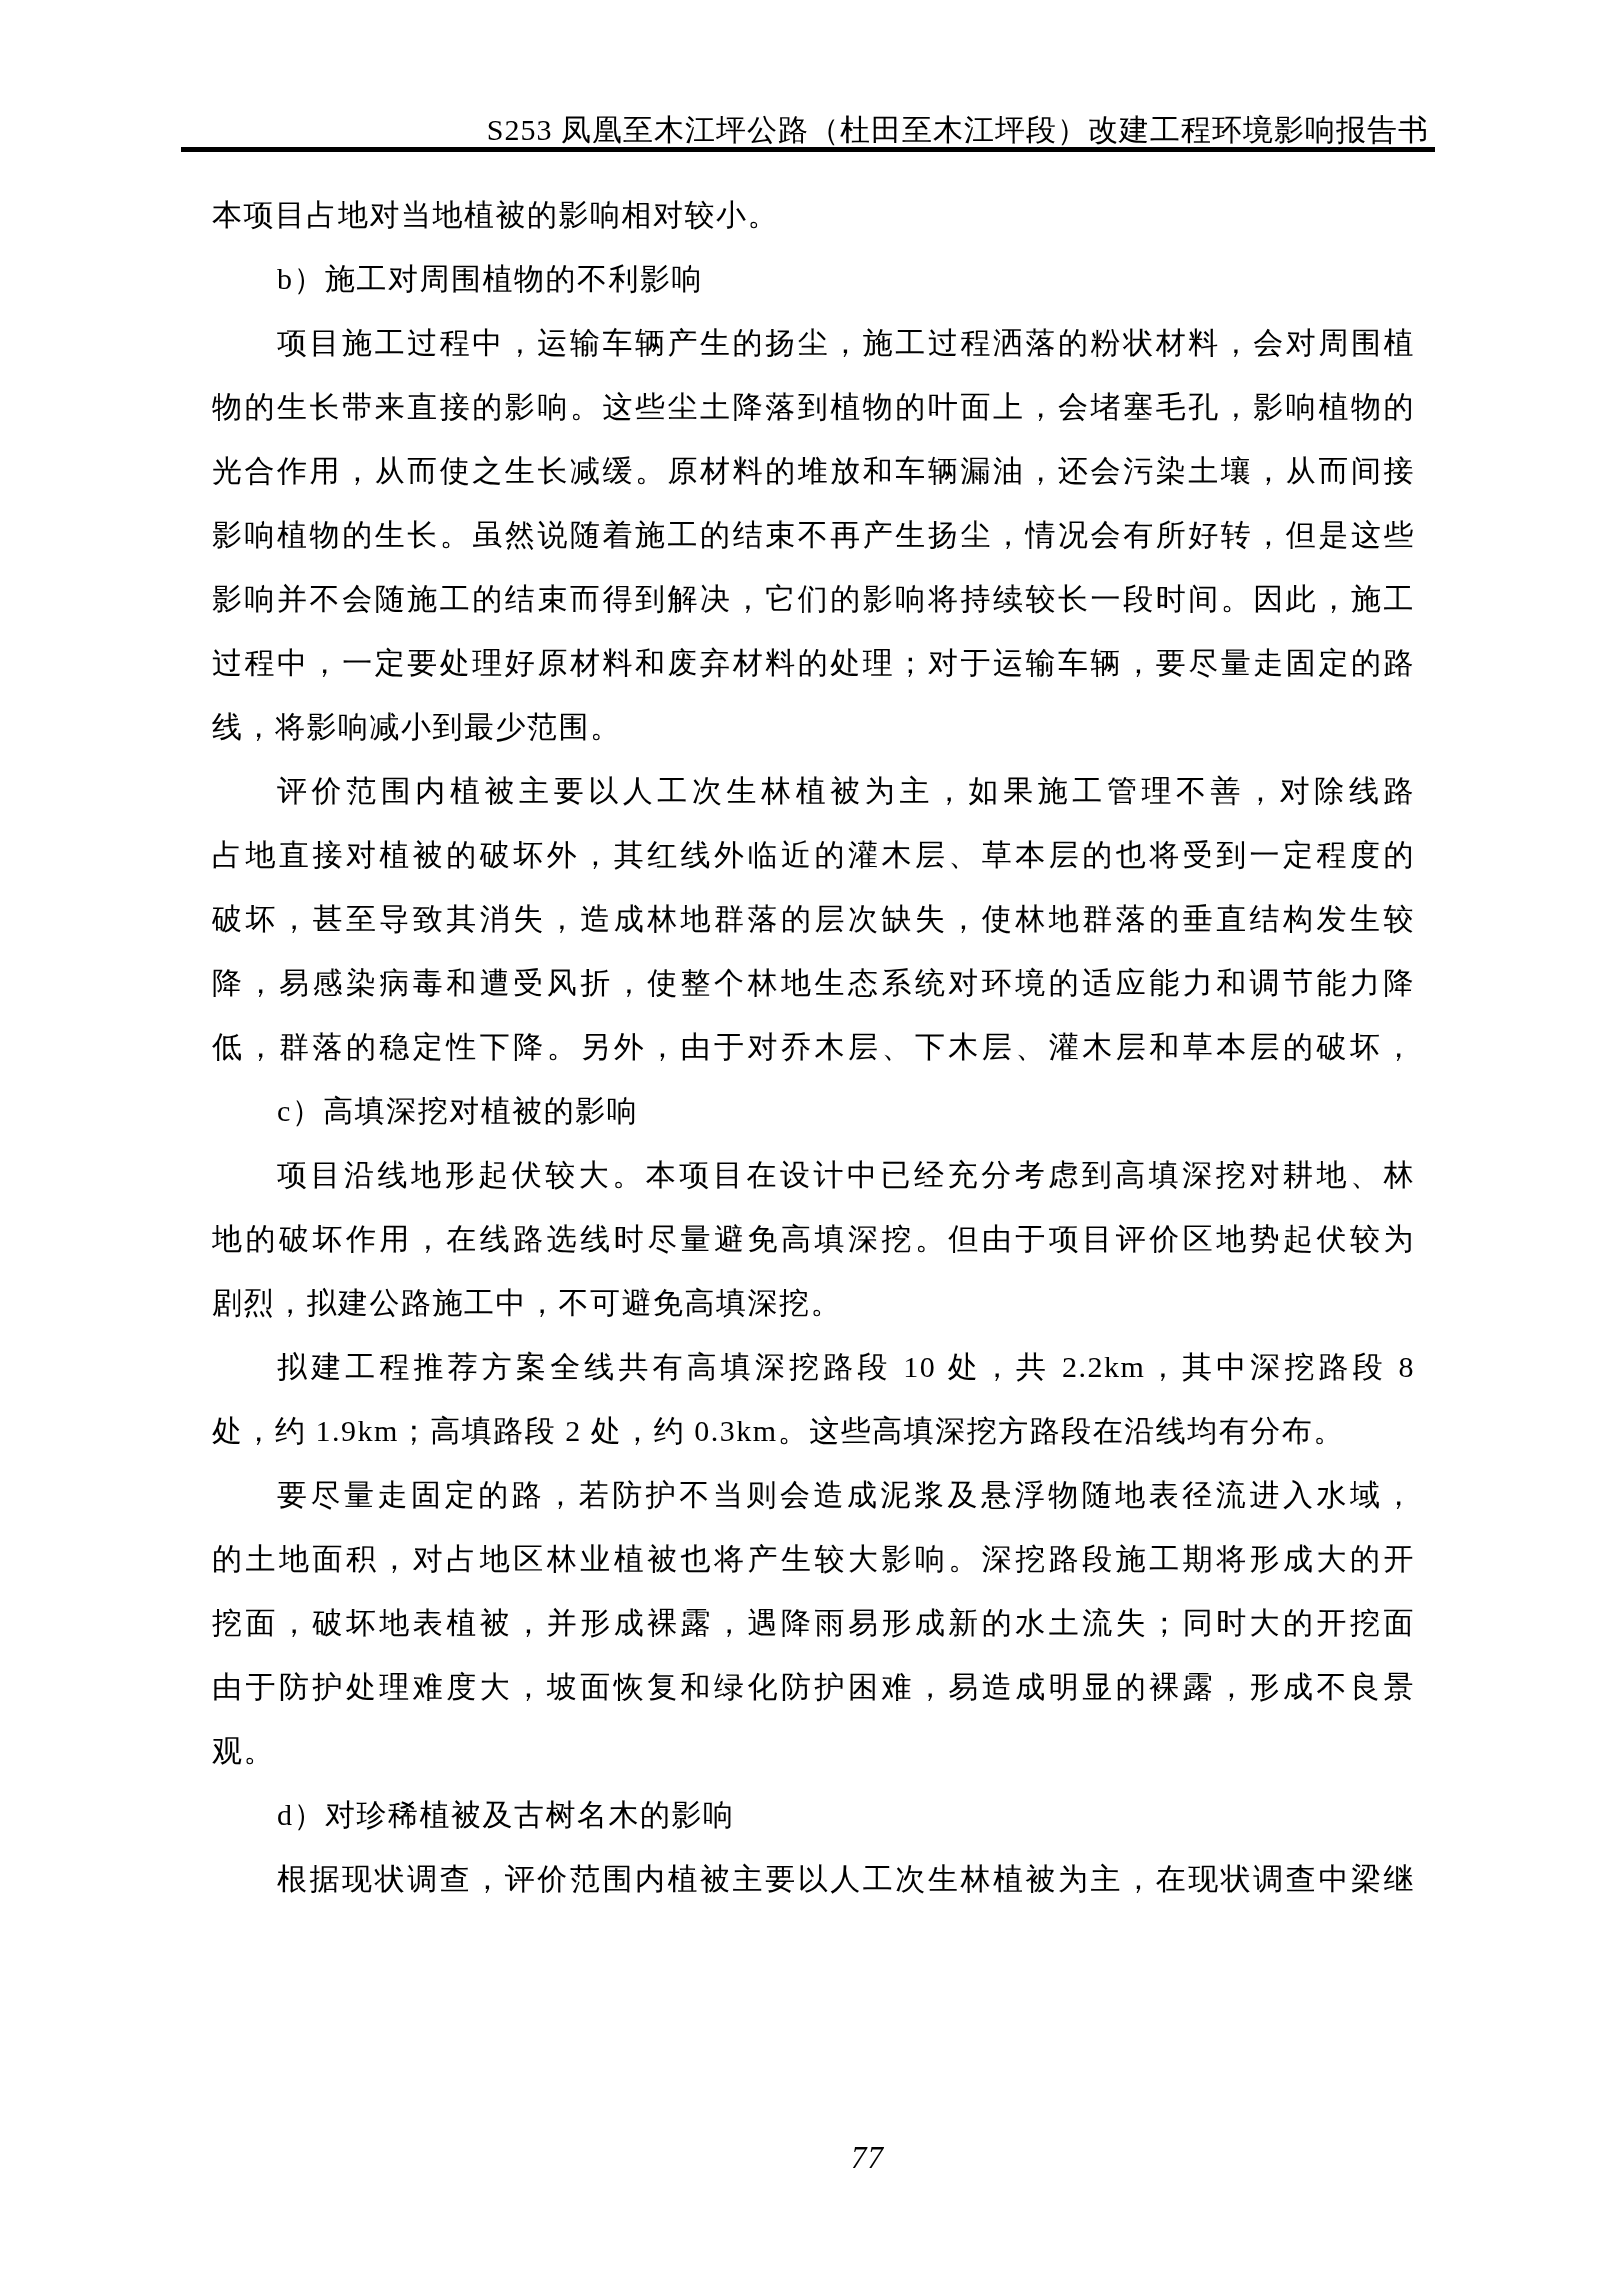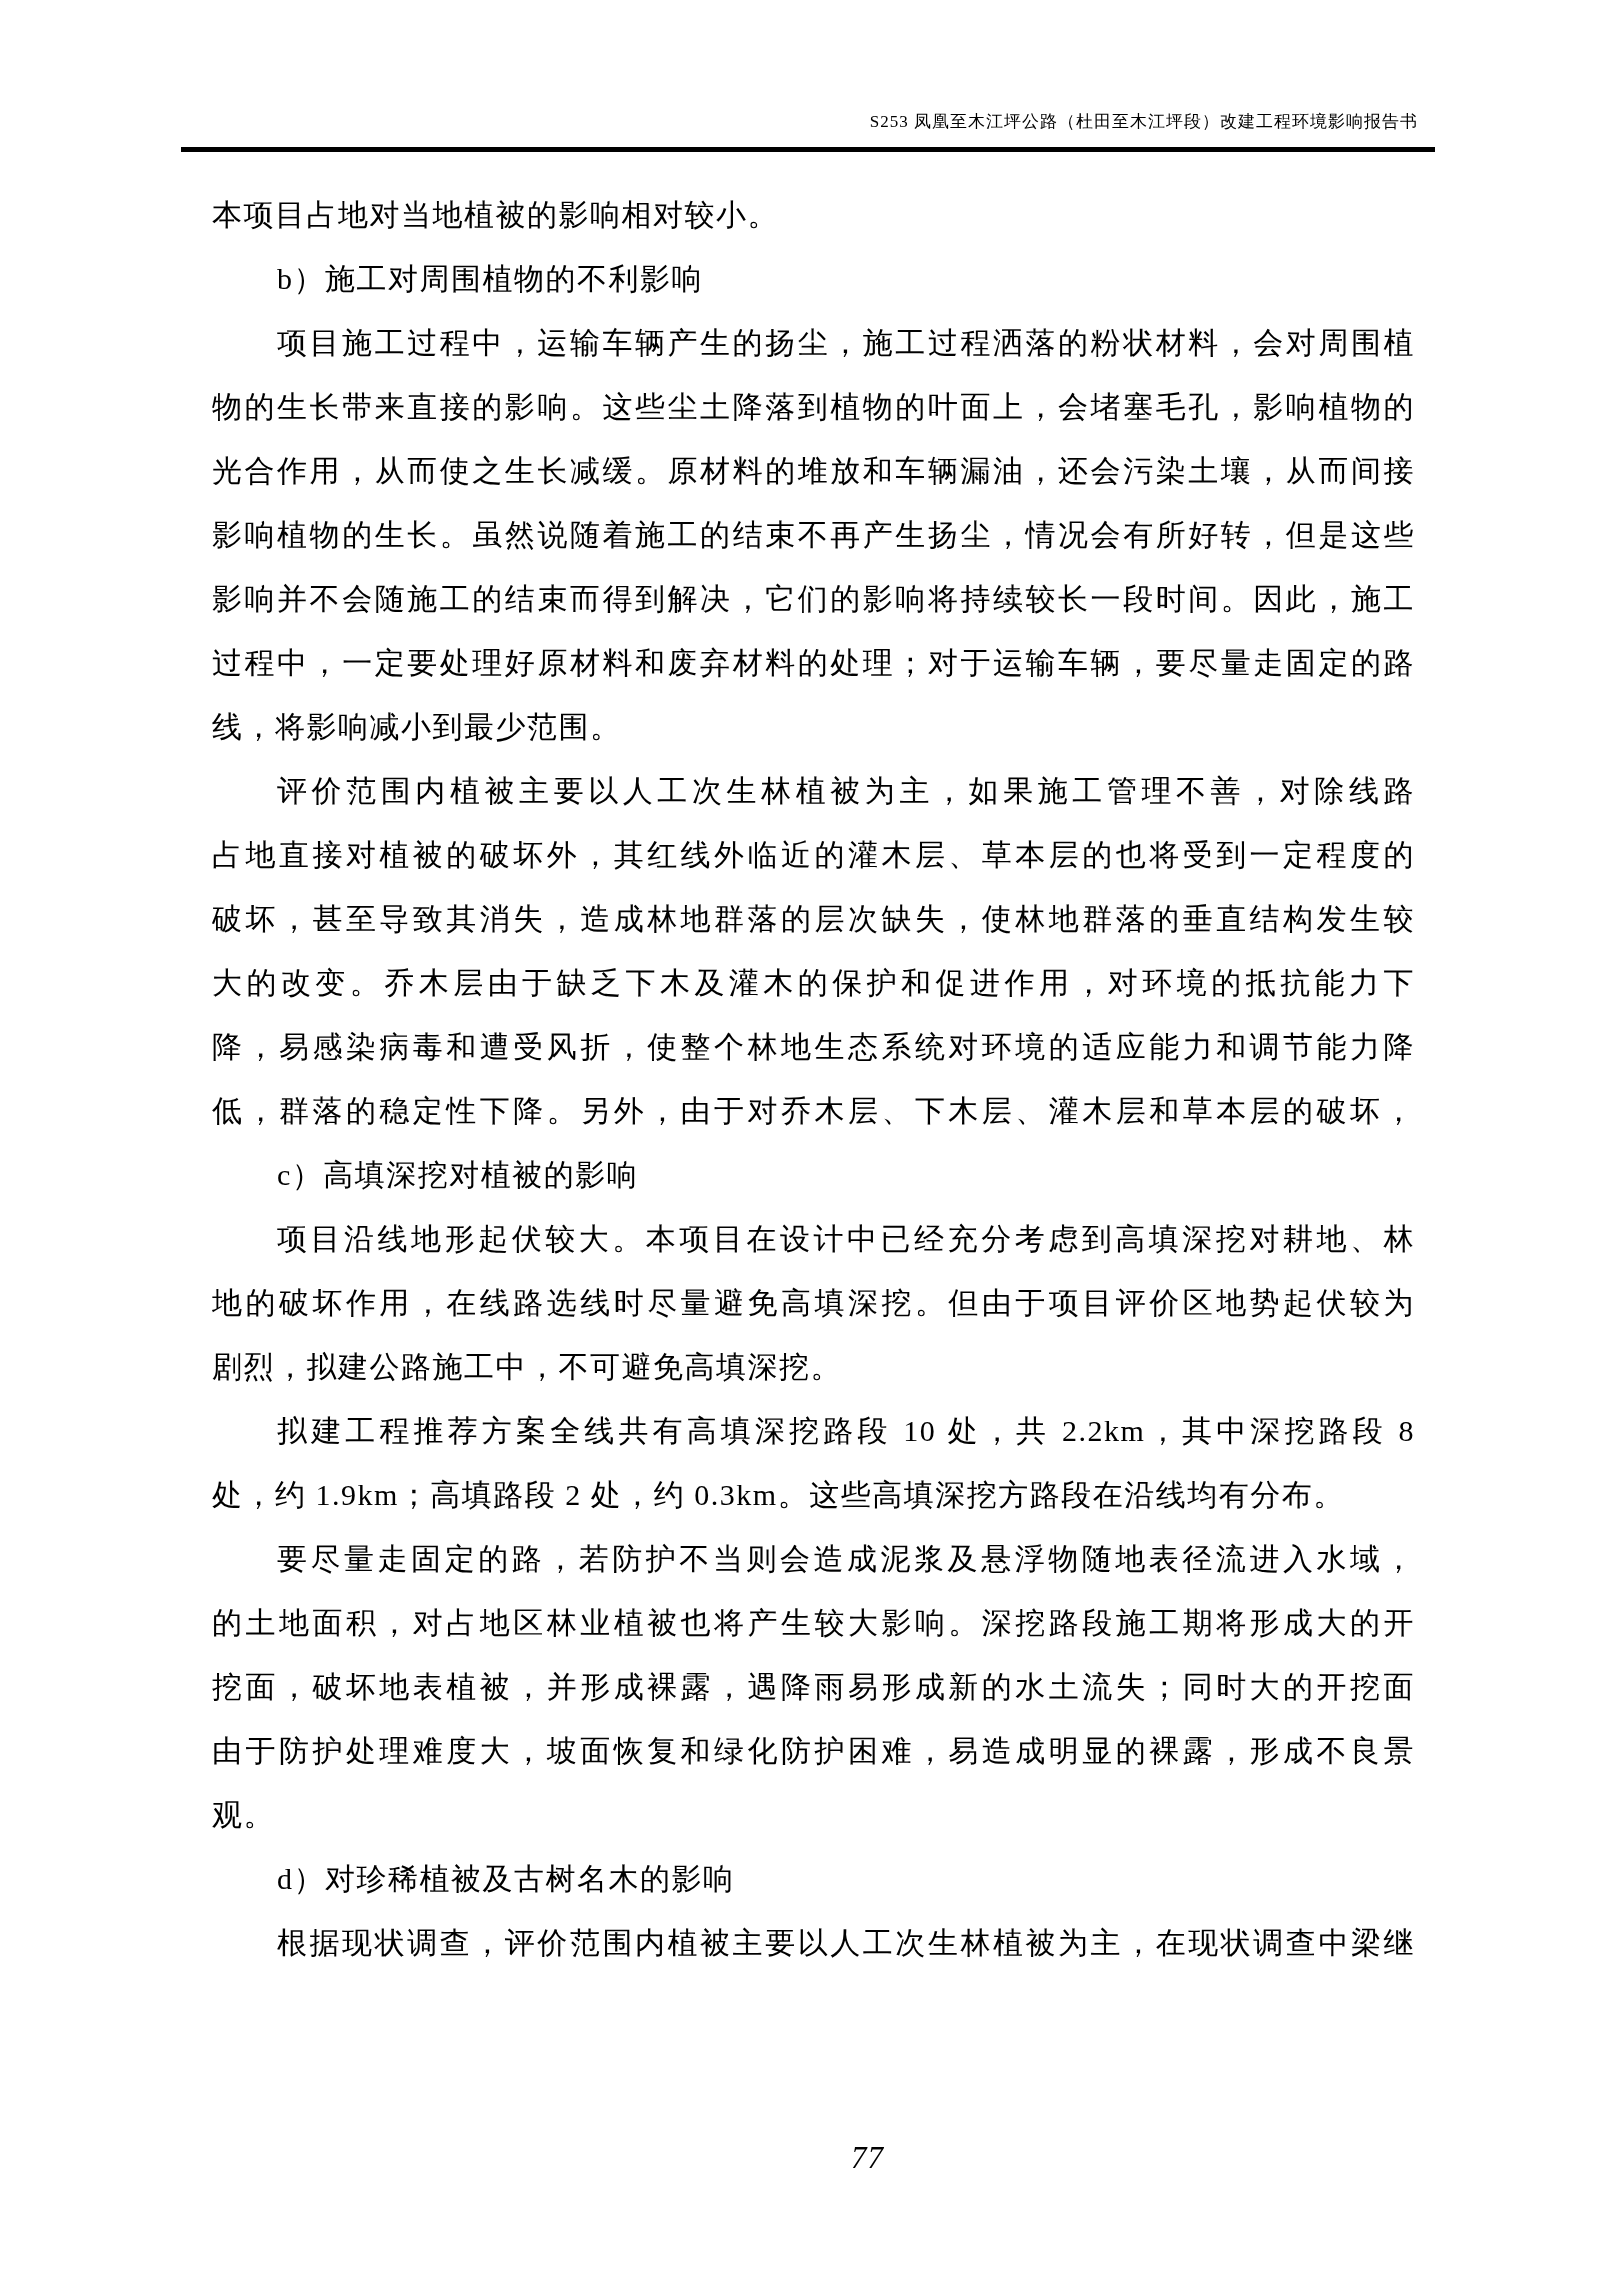--- a/index.html
+++ b/index.html
@@ -12,22 +12,22 @@
     width: 1621px;
     height: 2293px;
     background: #ffffff;
     color: #000000;
     font-family: "Liberation Serif", "DejaVu Serif", serif;
     overflow: hidden;
   }
   .header-title {
     position: absolute;
     top: 110px;
-    right: 203px;
-    font-size: 17px;
+    right: 192px;
+    font-size: 30px;
     letter-spacing: 1px;
     white-space: nowrap;
   }
   .header-rule {
     position: absolute;
     left: 181px;
     right: 186px;
     top: 147px;
     height: 4.9px;
     background: #000000;
@@ -80,21 +80,20 @@
       <div class="line indent justify">项目施工过程中，运输车辆产生的扬尘，施工过程洒落的粉状材料，会对周围植</div>
       <div class="line justify">物的生长带来直接的影响。这些尘土降落到植物的叶面上，会堵塞毛孔，影响植物的</div>
       <div class="line justify">光合作用，从而使之生长减缓。原材料的堆放和车辆漏油，还会污染土壤，从而间接</div>
       <div class="line justify">影响植物的生长。虽然说随着施工的结束不再产生扬尘，情况会有所好转，但是这些</div>
       <div class="line justify">影响并不会随施工的结束而得到解决，它们的影响将持续较长一段时间。因此，施工</div>
       <div class="line justify">过程中，一定要处理好原材料和废弃材料的处理；对于运输车辆，要尽量走固定的路</div>
       <div class="line">线，将影响减小到最少范围。</div>
       <div class="line indent justify">评价范围内植被主要以人工次生林植被为主，如果施工管理不善，对除线路</div>
       <div class="line justify">占地直接对植被的破坏外，其红线外临近的灌木层、草本层的也将受到一定程度的</div>
       <div class="line justify">破坏，甚至导致其消失，造成林地群落的层次缺失，使林地群落的垂直结构发生较</div>
-      <div class="line justify">大的改变。乔木层由于缺乏下木及灌木的保护和促进作用，对环境的抵抗能力下</div>
       <div class="line justify">降，易感染病毒和遭受风折，使整个林地生态系统对环境的适应能力和调节能力降</div>
       <div class="line justify">低，群落的稳定性下降。另外，由于对乔木层、下木层、灌木层和草本层的破坏，</div>
       <div class="line indent">c）高填深挖对植被的影响</div>
       <div class="line indent justify">项目沿线地形起伏较大。本项目在设计中已经充分考虑到高填深挖对耕地、林</div>
       <div class="line justify">地的破坏作用，在线路选线时尽量避免高填深挖。但由于项目评价区地势起伏较为</div>
       <div class="line">剧烈，拟建公路施工中，不可避免高填深挖。</div>
       <div class="line indent justify">拟建工程推荐方案全线共有高填深挖路段 10 处，共 2.2km，其中深挖路段 8</div>
       <div class="line">处，约 1.9km；高填路段 2 处，约 0.3km。这些高填深挖方路段在沿线均有分布。</div>
       <div class="line indent justify">要尽量走固定的路，若防护不当则会造成泥浆及悬浮物随地表径流进入水域，</div>
       <div class="line justify">的土地面积，对占地区林业植被也将产生较大影响。深挖路段施工期将形成大的开</div>

